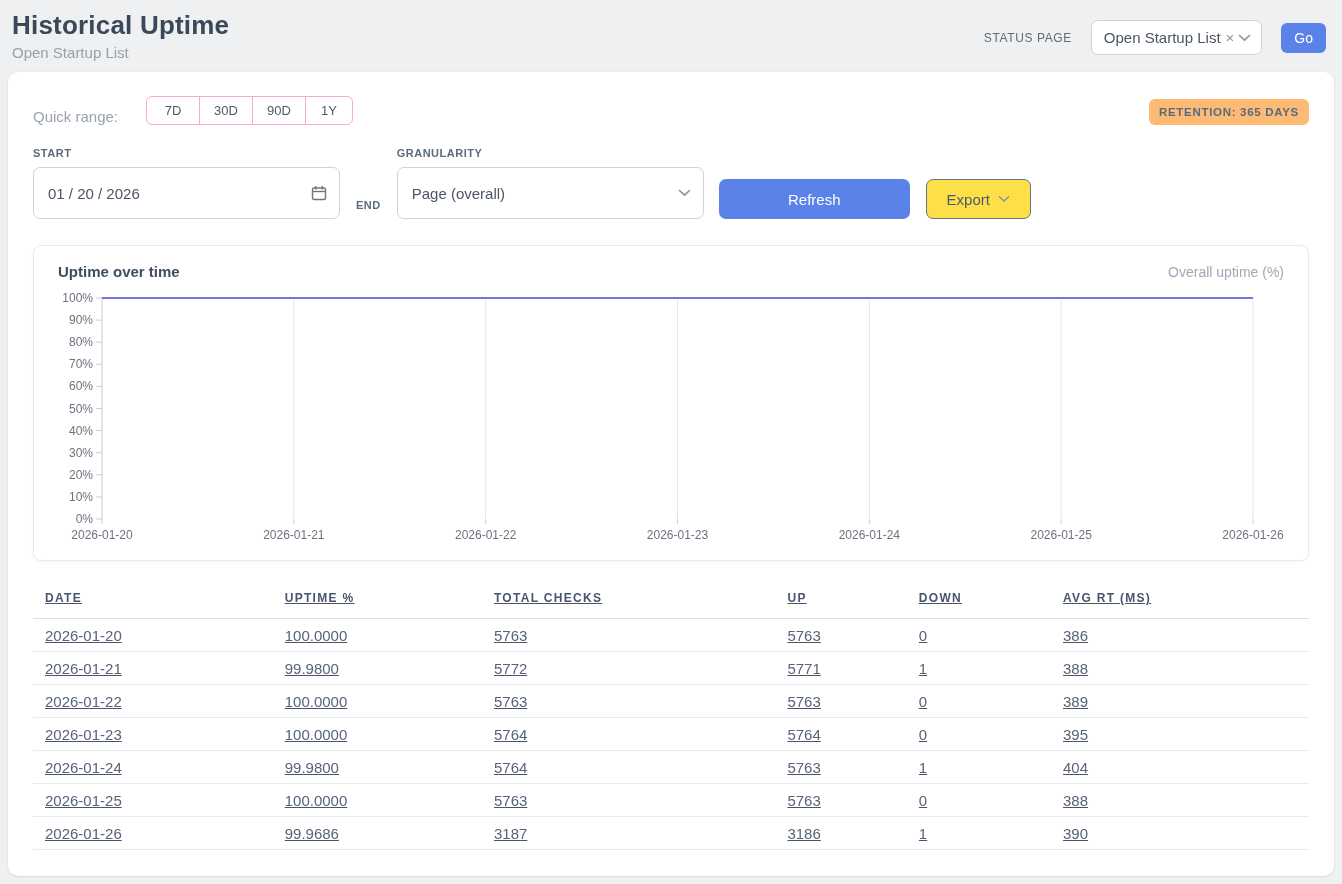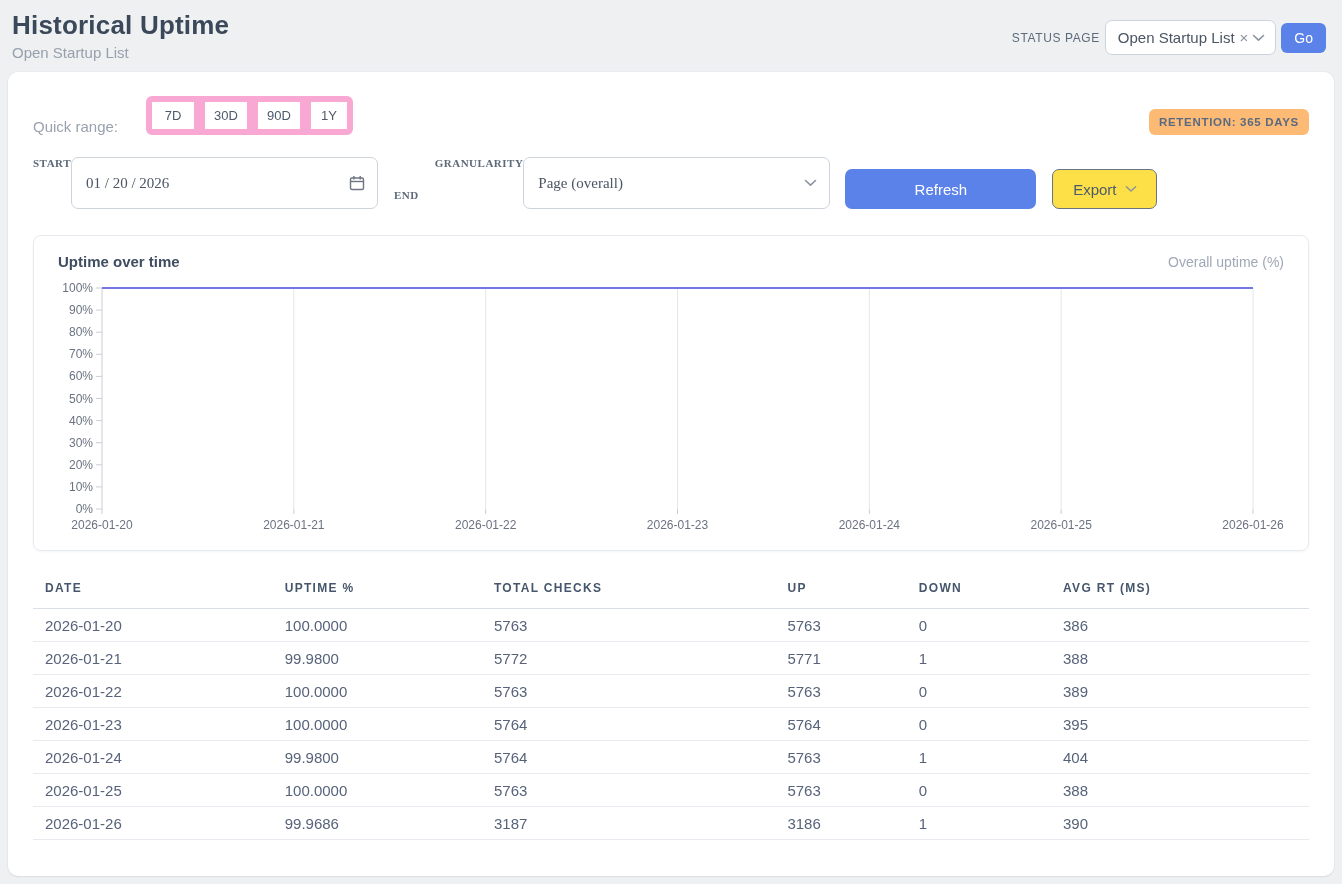--- a/index.html
+++ b/index.html
@@ -10,21 +10,21 @@
     color: #4b5564;
     overflow: hidden;
   }
   
   .topbar {
     display: flex; justify-content: space-between; align-items: flex-start;
     padding: 10px 16px 0 12px; height: 64px;
   }
   .page-title { font-size: 26px; font-weight: 700; color: #3b4859; letter-spacing: .2px; }
   .page-subtitle { font-size: 15px; color: #97a0ad; margin-top: 3px; }
-  .topbar-right { display: flex; align-items: center; gap: 5px; margin-top: 10px; }
+  .topbar-right { display: flex; align-items: center; gap: 19px; margin-top: 10px; }
   .status-label { font-size: 12px; color: #5d6a7a; letter-spacing: .6px; font-weight: 400; }
   .select-box {
     display: flex; align-items: center; gap: 4px;
     background: #fff; border: 1px solid #ccd3dc; border-radius: 7px;
     padding: 8px 10px 8px 12px; font-size: 15px; color: #4b5564; cursor: pointer;
   }
   .clear-x { color: #8b93a0; font-size: 15px; margin-left: 1px; }
   .chev { stroke: #8b93a0; fill: none; stroke-width: 1.6; stroke-linecap: round; stroke-linejoin: round; }
   .btn-blue {
     background: #5b82e8; color: #fff; border: none; border-radius: 6px;
@@ -34,33 +34,33 @@
   
   .panel {
     margin: 8px; background: #fff; border-radius: 10px;
     box-shadow: 0 1px 2px rgba(20,30,50,.07), 0 0 0 1px rgba(20,30,50,.02);
     padding: 24px 25px 20px 25px; height: 804px;
   }
   .quick-row { display: flex; align-items: flex-end; gap: 28px; }
   .muted-label { font-size: 15px; color: #9aa2af; }
   .segmented { display: inline-flex; }
   .seg-btn {
-    background: #fff; border: 6px solid #f9a8d4; color: #4d5a6b;
+    background: #fff; border: 1px solid #f9a8d4; color: #4d5a6b;
     font-family: inherit; font-size: 13px; padding: 6px 0; width: 54px; text-align: center;
     margin-left: -1px; cursor: pointer;
   }
   .seg-btn:first-child { border-radius: 6px 0 0 6px; margin-left: 0; }
   .seg-btn:last-child { border-radius: 0 6px 6px 0; width: 48px; }
   .badge {
     margin-left: auto; background: #fdba74; color: #596a80;
     font-size: 11.5px; font-weight: 700; letter-spacing: .7px;
     padding: 7px 10px; border-radius: 6px;
   }
   .fields-row { display: flex; align-items: flex-end; gap: 16px; margin-top: 22px; }
-  .field { display: flex; flex-direction: row; font-family: Liberation Serif, serif; }
+  .field { display: flex; flex-direction: column; }
   .field label {
     font-size: 11px; font-weight: 700; color: #5d6a7a; letter-spacing: .5px; margin-bottom: 8px;
   }
   .control {
     height: 52px; border: 1px solid #ccd3dc; border-radius: 7px; background: #fff;
     display: flex; align-items: center; justify-content: space-between;
     padding: 0 12px 0 14px; font-size: 15px; color: #4b5564; cursor: pointer;
   }
   .w-date { width: 307px; }
   .w-gran { width: 307px; }
@@ -75,21 +75,21 @@
   .chart-card {
     margin-top: 26px; border: 1px solid #e7eaef; border-radius: 8px;
     box-shadow: 0 1px 3px rgba(20,30,50,.05); padding: 17px 24px 16px 24px;
   }
   .chart-head { display: flex; justify-content: space-between; align-items: center; }
   .chart-title { font-size: 15px; font-weight: 700; color: #3f4d60; }
   .chart-legend { font-size: 14px; color: #a0a8b6; }
   .chart-svg { display: block; margin-top: 12px; }
   .tick-text { font-size: 12px; fill: #6b7280; font-family: "Liberation Sans", sans-serif; }
   
-  .uptime-table { width: 100%; border-collapse: collapse; table-layout: fixed; margin-top: 24px; }
+  .uptime-table { width: 100%; border-collapse: collapse; table-layout: fixed; margin-top: 24px; text-decoration: underline; }
   .uptime-table th {
     text-align: left; font-size: 12px; font-weight: 700; color: #46566c;
     letter-spacing: 1.3px; padding: 6px 8px 13px 8px; border-bottom: 1px solid #dbe0e6;
   }
   .uptime-table td {
     font-size: 15px; color: #57637a; padding: 7px 8px; height: 33px;
     border-bottom: 1px solid #e7eaee;
   }
   .uptime-table th:first-child, .uptime-table td:first-child { padding-left: 12px; }
 </style>

